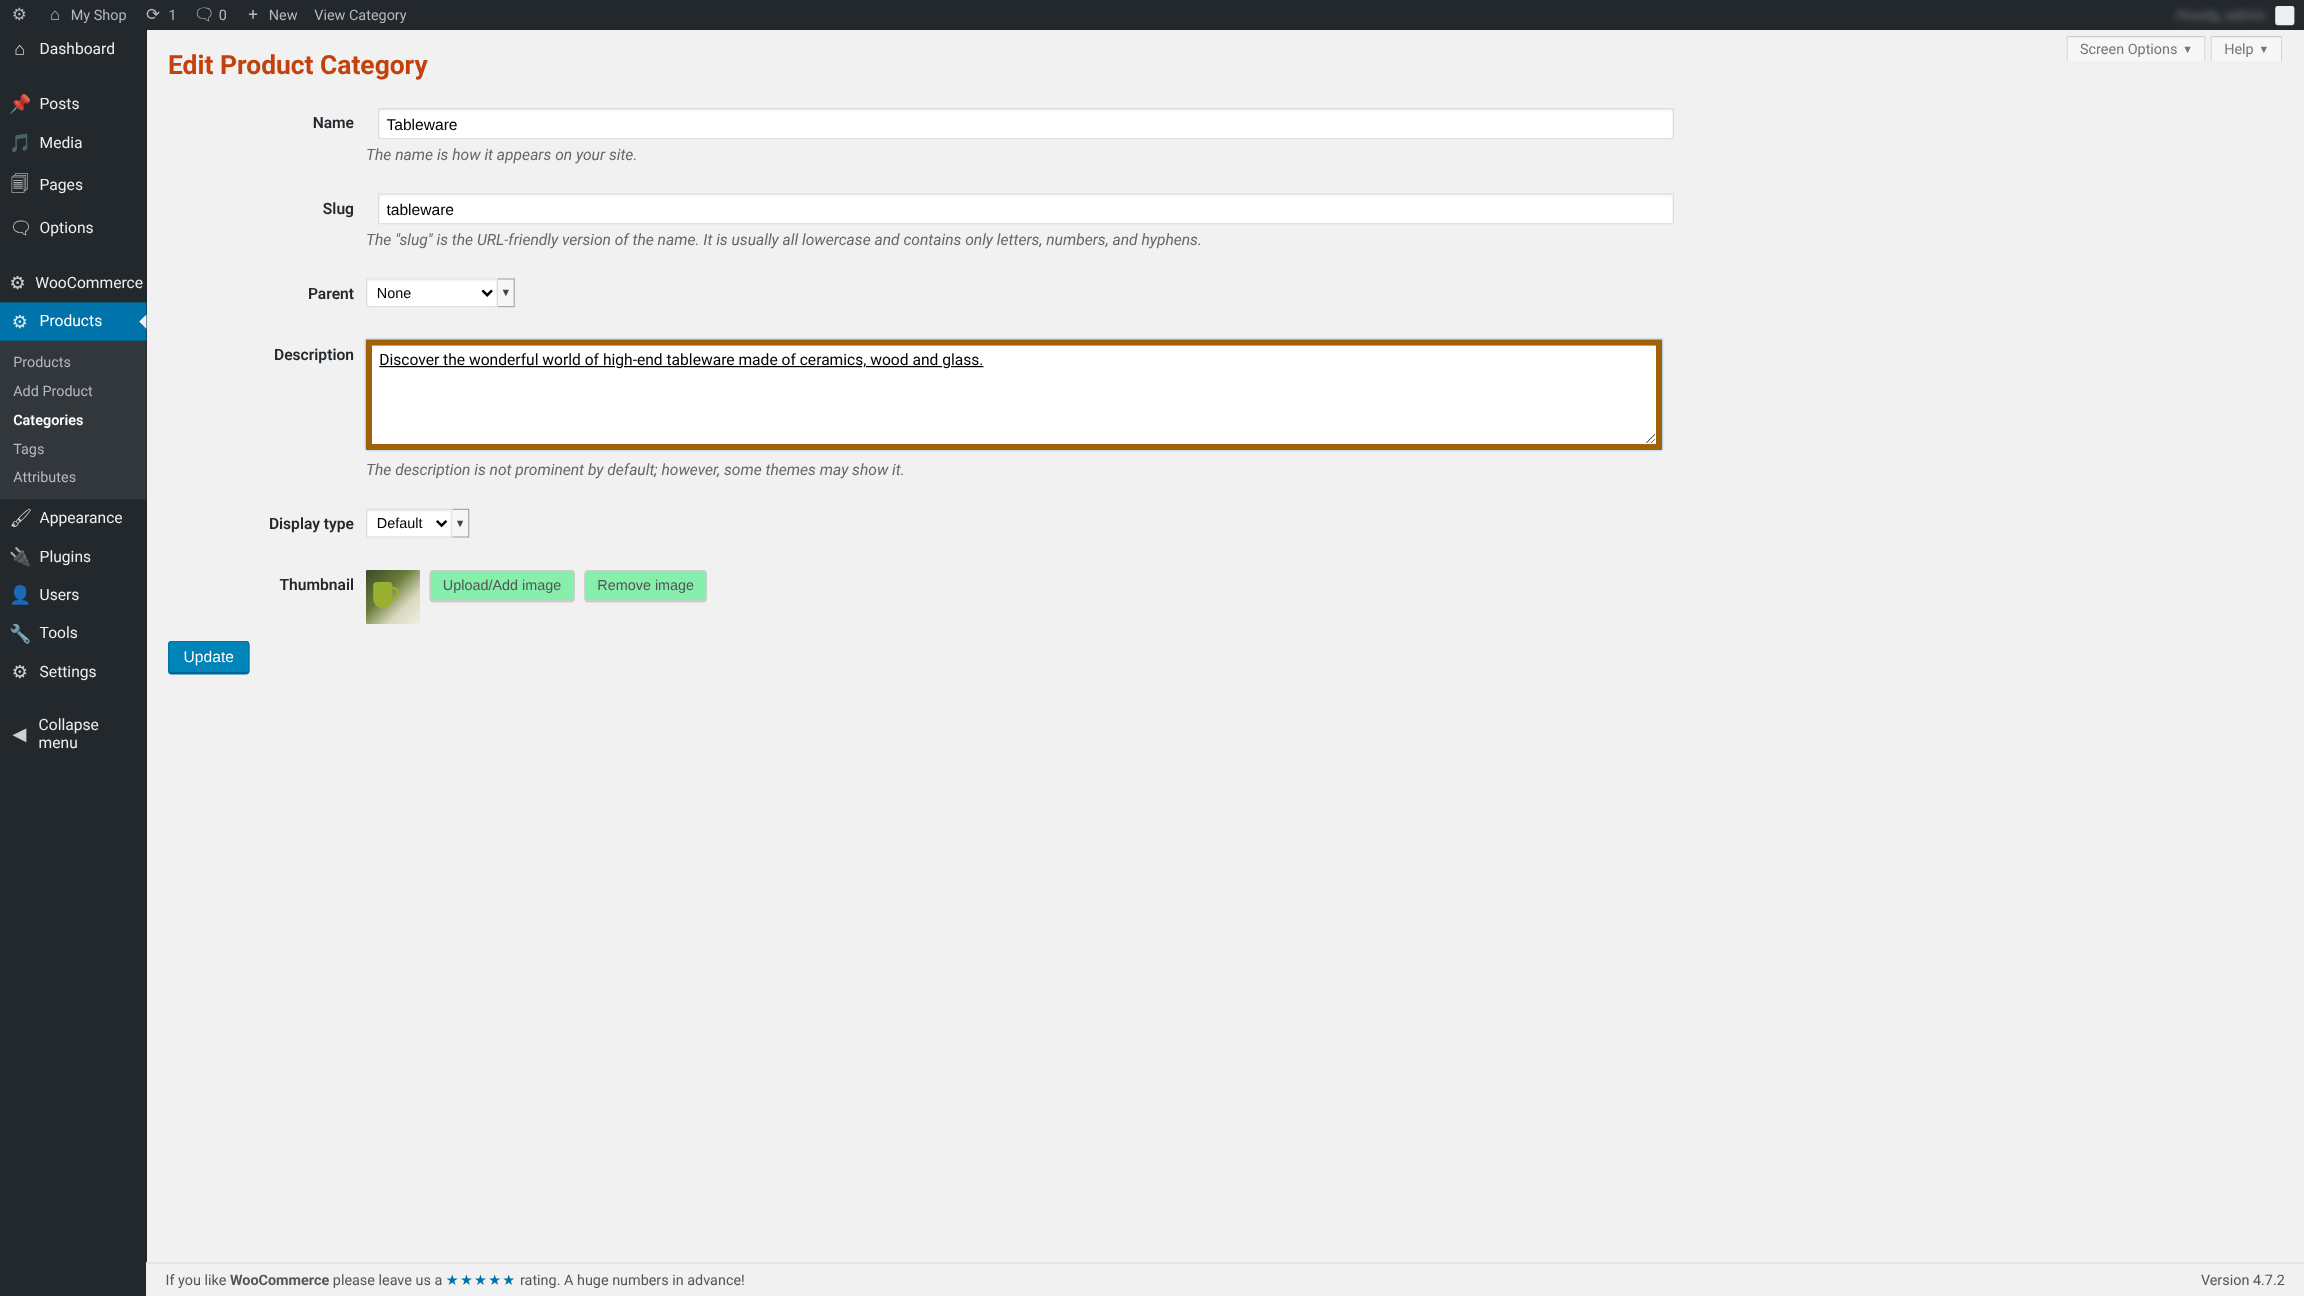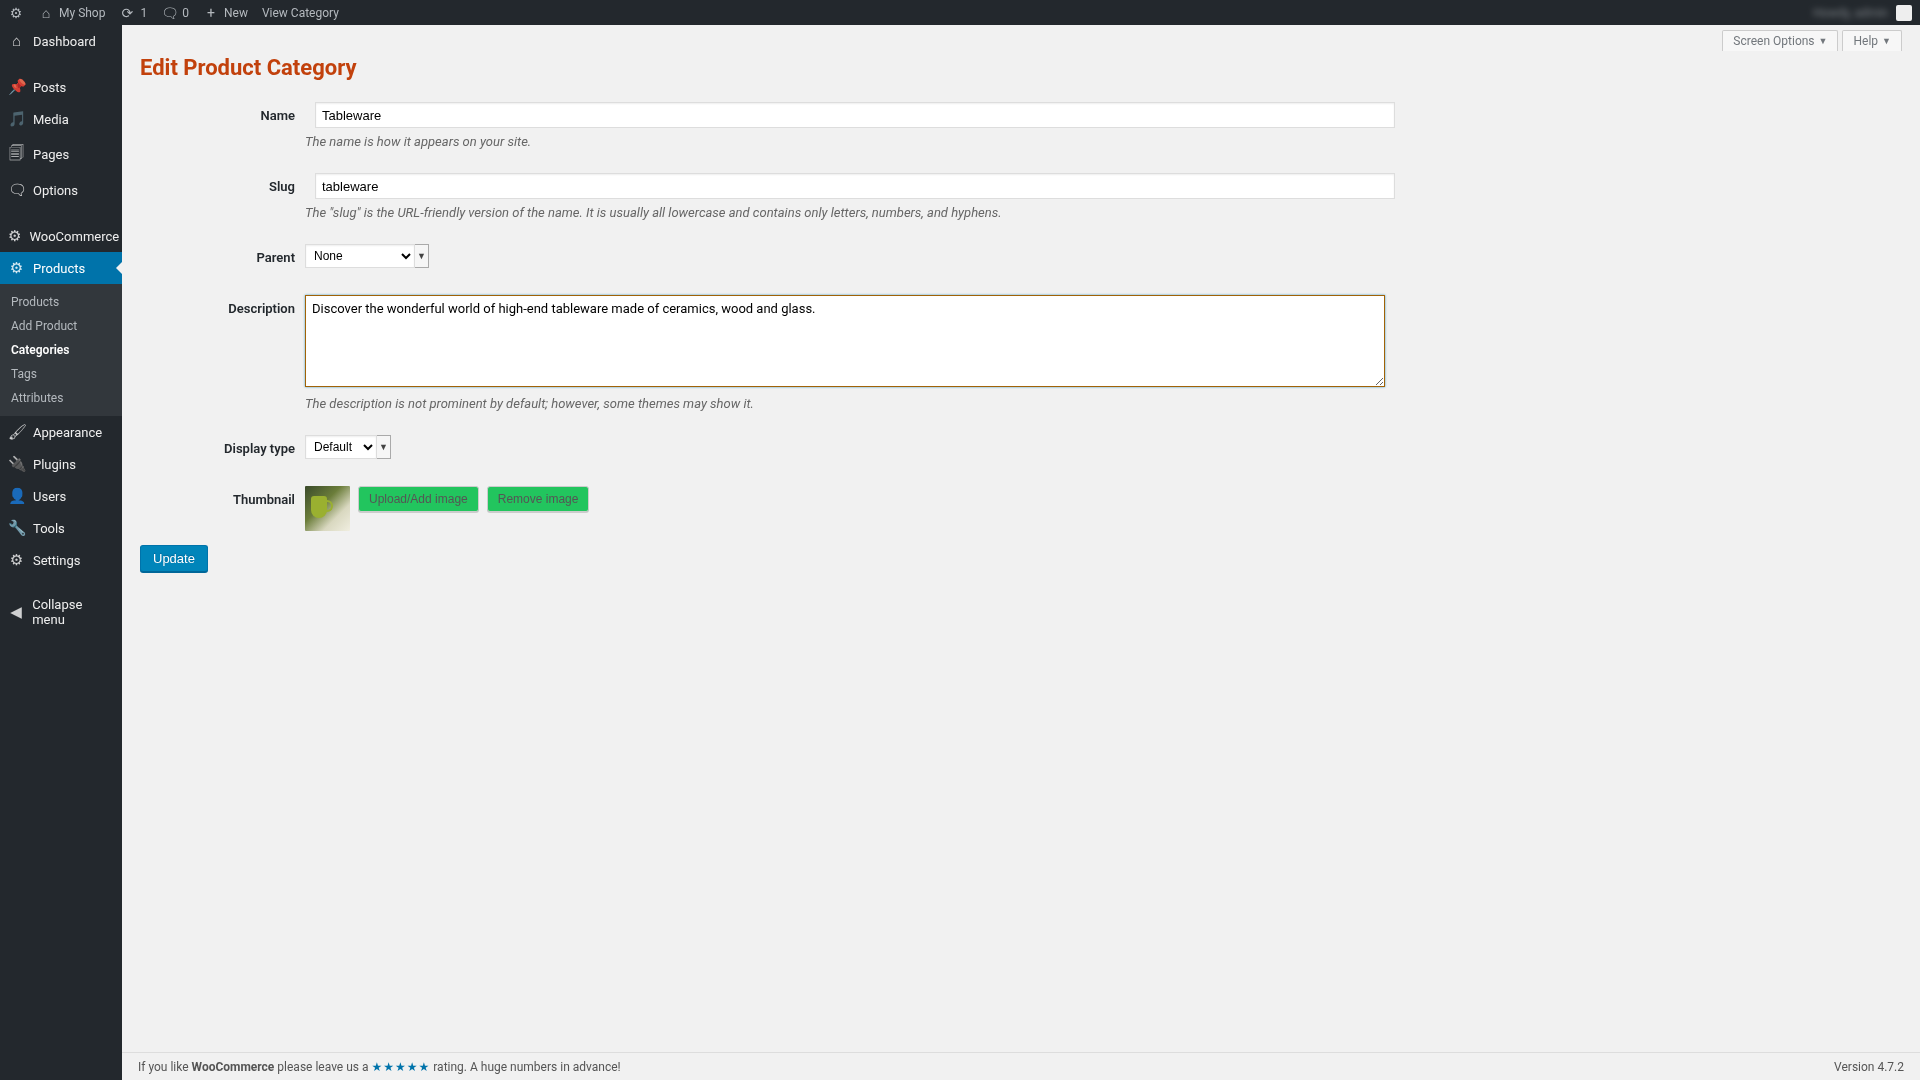--- a/index.html
+++ b/index.html
@@ -17,43 +17,43 @@
 .sidebar { position: fixed; left: 0; top: 25px; bottom: 0; width: 122px; background: #23282d; color: #eee; }
 .menu-item { display: flex; align-items: center; gap: 8px; padding: 7px 8px; color: #eee; cursor: pointer; font-size: 13px; }
 .menu-item.current { background: #0073aa; color: #fff; position: relative; }
 .menu-item.current::after { content: ""; position: absolute; right: 0; top: 50%; margin-top: -6px; border: 6px solid transparent; border-right-color: #f1f1f1; }
 .menu-icon { width: 17px; text-align: center; font-size: 15px; opacity: .85; }
 .submenu { background: #32373c; padding: 6px 0; }
 .submenu .sub-item { padding: 5px 11px; color: #b4b9be; font-size: 12px; cursor: pointer; }
 .submenu .sub-item.current { color: #fff; font-weight: 600; }
 
 
-.content { margin-left: 122px; padding: 12px 18px 40px 18px; min-height: calc(100vh - 25px); position: relative; }
+.content { margin-left: 122px; padding: 0 18px 40px 18px; min-height: calc(100vh - 25px); position: relative; }
 .top-tabs { position: absolute; top: 5px; right: 18px; display: flex; gap: 4px; }
 .tab-btn { background: #f7f7f7; border: 1px solid #ccc; border-bottom: none; padding: 3px 10px; font-size: 12px; color: #72777c; cursor: pointer; display: flex; align-items: center; gap: 4px; border-radius: 2px 2px 0 0; }
 .tab-btn .arrow-down { font-size: 9px; }
 h1.page-title { font-size: 22px; font-weight: 700; color: #c2410c; padding: 18px 0 10px 0; }
 
 .form-table { width: 100%; border-collapse: collapse; }
 .form-table th { text-align: right; vertical-align: top; padding: 18px 10px 18px 0; width: 165px; font-weight: 600; font-size: 13px; color: #23282d; }
 .form-table td { padding: 12px 0 12px 0; vertical-align: top; }
 .form-table input[type=text] { width: 100%; max-width: 1080px; padding: 4px 6px; border: 1px solid #ddd; background: #fff; font-size: 13px; box-shadow: inset 0 1px 2px rgba(0,0,0,.07); height: 26px; margin-left: 10px; }
-.form-table textarea { width: 100%; max-width: 1080px; padding: 5px 6px; border: 1px solid #a16207; box-shadow: 0 0 2px rgba(30,140,190,.8); font-family: inherit; font-size: 13px; height: 92px; resize: vertical; background: #fff; outline: none; }
+.form-table textarea { width: 100%; max-width: 1080px; padding: 5px 6px; border: 5px solid #a16207; box-shadow: 0 0 2px rgba(30,140,190,.8); font-family: inherit; font-size: 13px; height: 92px; resize: vertical; background: #fff; outline: none; text-decoration: underline; }
 .form-table select { border: 1px solid #ddd; background: #fff; padding: 2px 4px; height: 24px; font-size: 12px; box-shadow: inset 0 1px 2px rgba(0,0,0,.07); }
 .select-parent { width: 110px; }
 .select-display { width: 72px; }
 .select-wrap { display: inline-flex; align-items: stretch; }
 .select-chevron { border: 1px solid #aaa; border-left: none; width: 14px; display: flex; align-items: center; justify-content: center; background: #f6f6f6; font-size: 9px; }
 .description { color: #666; font-style: italic; font-size: 13px; margin-top: 6px; display: block; max-width: 1080px; }
 
 .thumb-row { display: flex; align-items: flex-start; gap: 8px; }
 .thumb-preview { width: 45px; height: 45px; background: linear-gradient(135deg,#3a4a2a 0%, #6b7d3a 40%, #d9d8c0 70%, #f0eee0 100%); border-radius: 1px; position: relative; overflow: hidden; }
 .thumb-preview::before { content:""; position:absolute; left:6px; top:10px; width:16px; height:22px; background:#9ab030; border-radius:3px 3px 8px 8px; }
 .thumb-preview::after { content:""; position:absolute; left:20px; top:14px; width:6px; height:8px; border:2px solid #9ab030; border-left:none; border-radius:0 6px 6px 0; }
-.wp-btn { background: #22c55e; border: 1px solid #ccc; color: #555; padding: 4px 10px; font-size: 12px; border-radius: 3px; cursor: pointer; box-shadow: 0 1px 0 #ccc; height: 26px; }
+.wp-btn { background: #86efac; border: 1px solid #ccc; color: #555; padding: 4px 10px; font-size: 12px; border-radius: 3px; cursor: pointer; box-shadow: 0 1px 0 #ccc; height: 26px; }
 .wp-btn-primary { background: #0085ba; border: 1px solid #0073aa; border-bottom-color: #006799; box-shadow: 0 1px 0 #006799; color: #fff; padding: 5px 12px; font-size: 13px; border-radius: 3px; cursor: pointer; text-shadow: 0 -1px 1px #006799; margin-top: 2px; }
 
 .footer { position: fixed; bottom: 0; left: 122px; right: 0; height: 28px; background: #f1f1f1; border-top: 1px solid #ddd; display: flex; align-items: center; justify-content: space-between; padding: 0 16px; font-size: 12px; color: #555; }
 .footer a { color: #0073aa; text-decoration: none; }
 .stars { color: #0073aa; letter-spacing: 1px; }
 </style>
 </head>
 <body>
 
 <div class="admin-bar">

